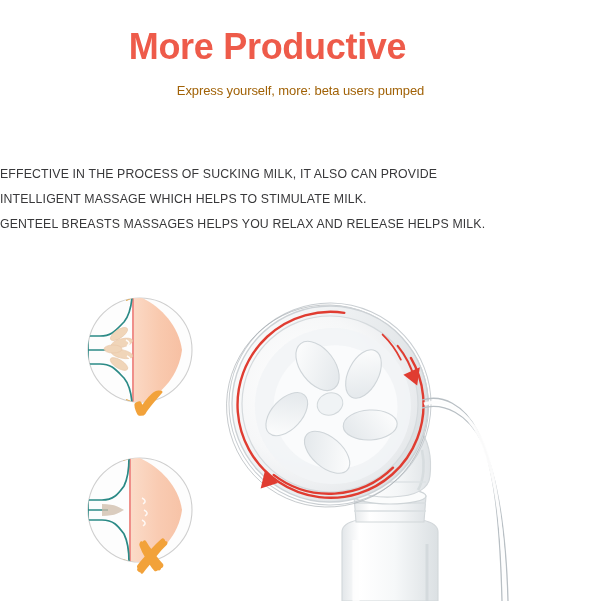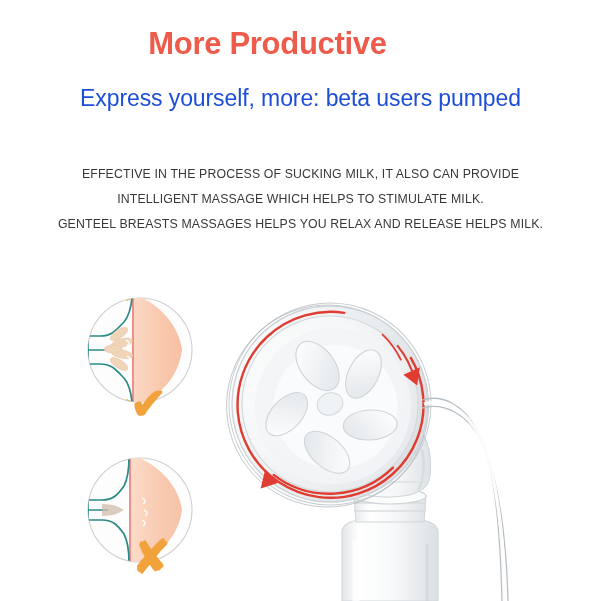--- a/index.html
+++ b/index.html
@@ -20,47 +20,46 @@
     background: #ffffff;
   }
 
   
   .headline {
     position: absolute;
     top: 27px;
     left: 0;
     width: 535px;
     text-align: center;
-    font-size: 31px;
+    font-size: 36px;
     font-weight: bold;
     letter-spacing: -0.3px;
     color: #ee5b4a;
     line-height: 1.1;
   }
   .subhead {
     position: absolute;
     top: 82px;
     left: 0;
     width: 601px;
     text-align: center;
-    font-size: 23px;
-    color: #1d4ed8;
+    font-size: 13px;
+    color: #a16207;
     line-height: 1.45;
     letter-spacing: -0.1px;
   }
   .subhead .l {
     display: block;
     white-space: nowrap;
   }
   .bodytext {
     position: absolute;
     top: 162px;
     left: 0;
     width: 601px;
-    text-align: center;
     font-size: 12.3px;
     color: #38383a;
     line-height: 2.05;
     letter-spacing: 0.15px;
   }
   .bodytext .l {
     display: block;
     white-space: nowrap;
   }
 

